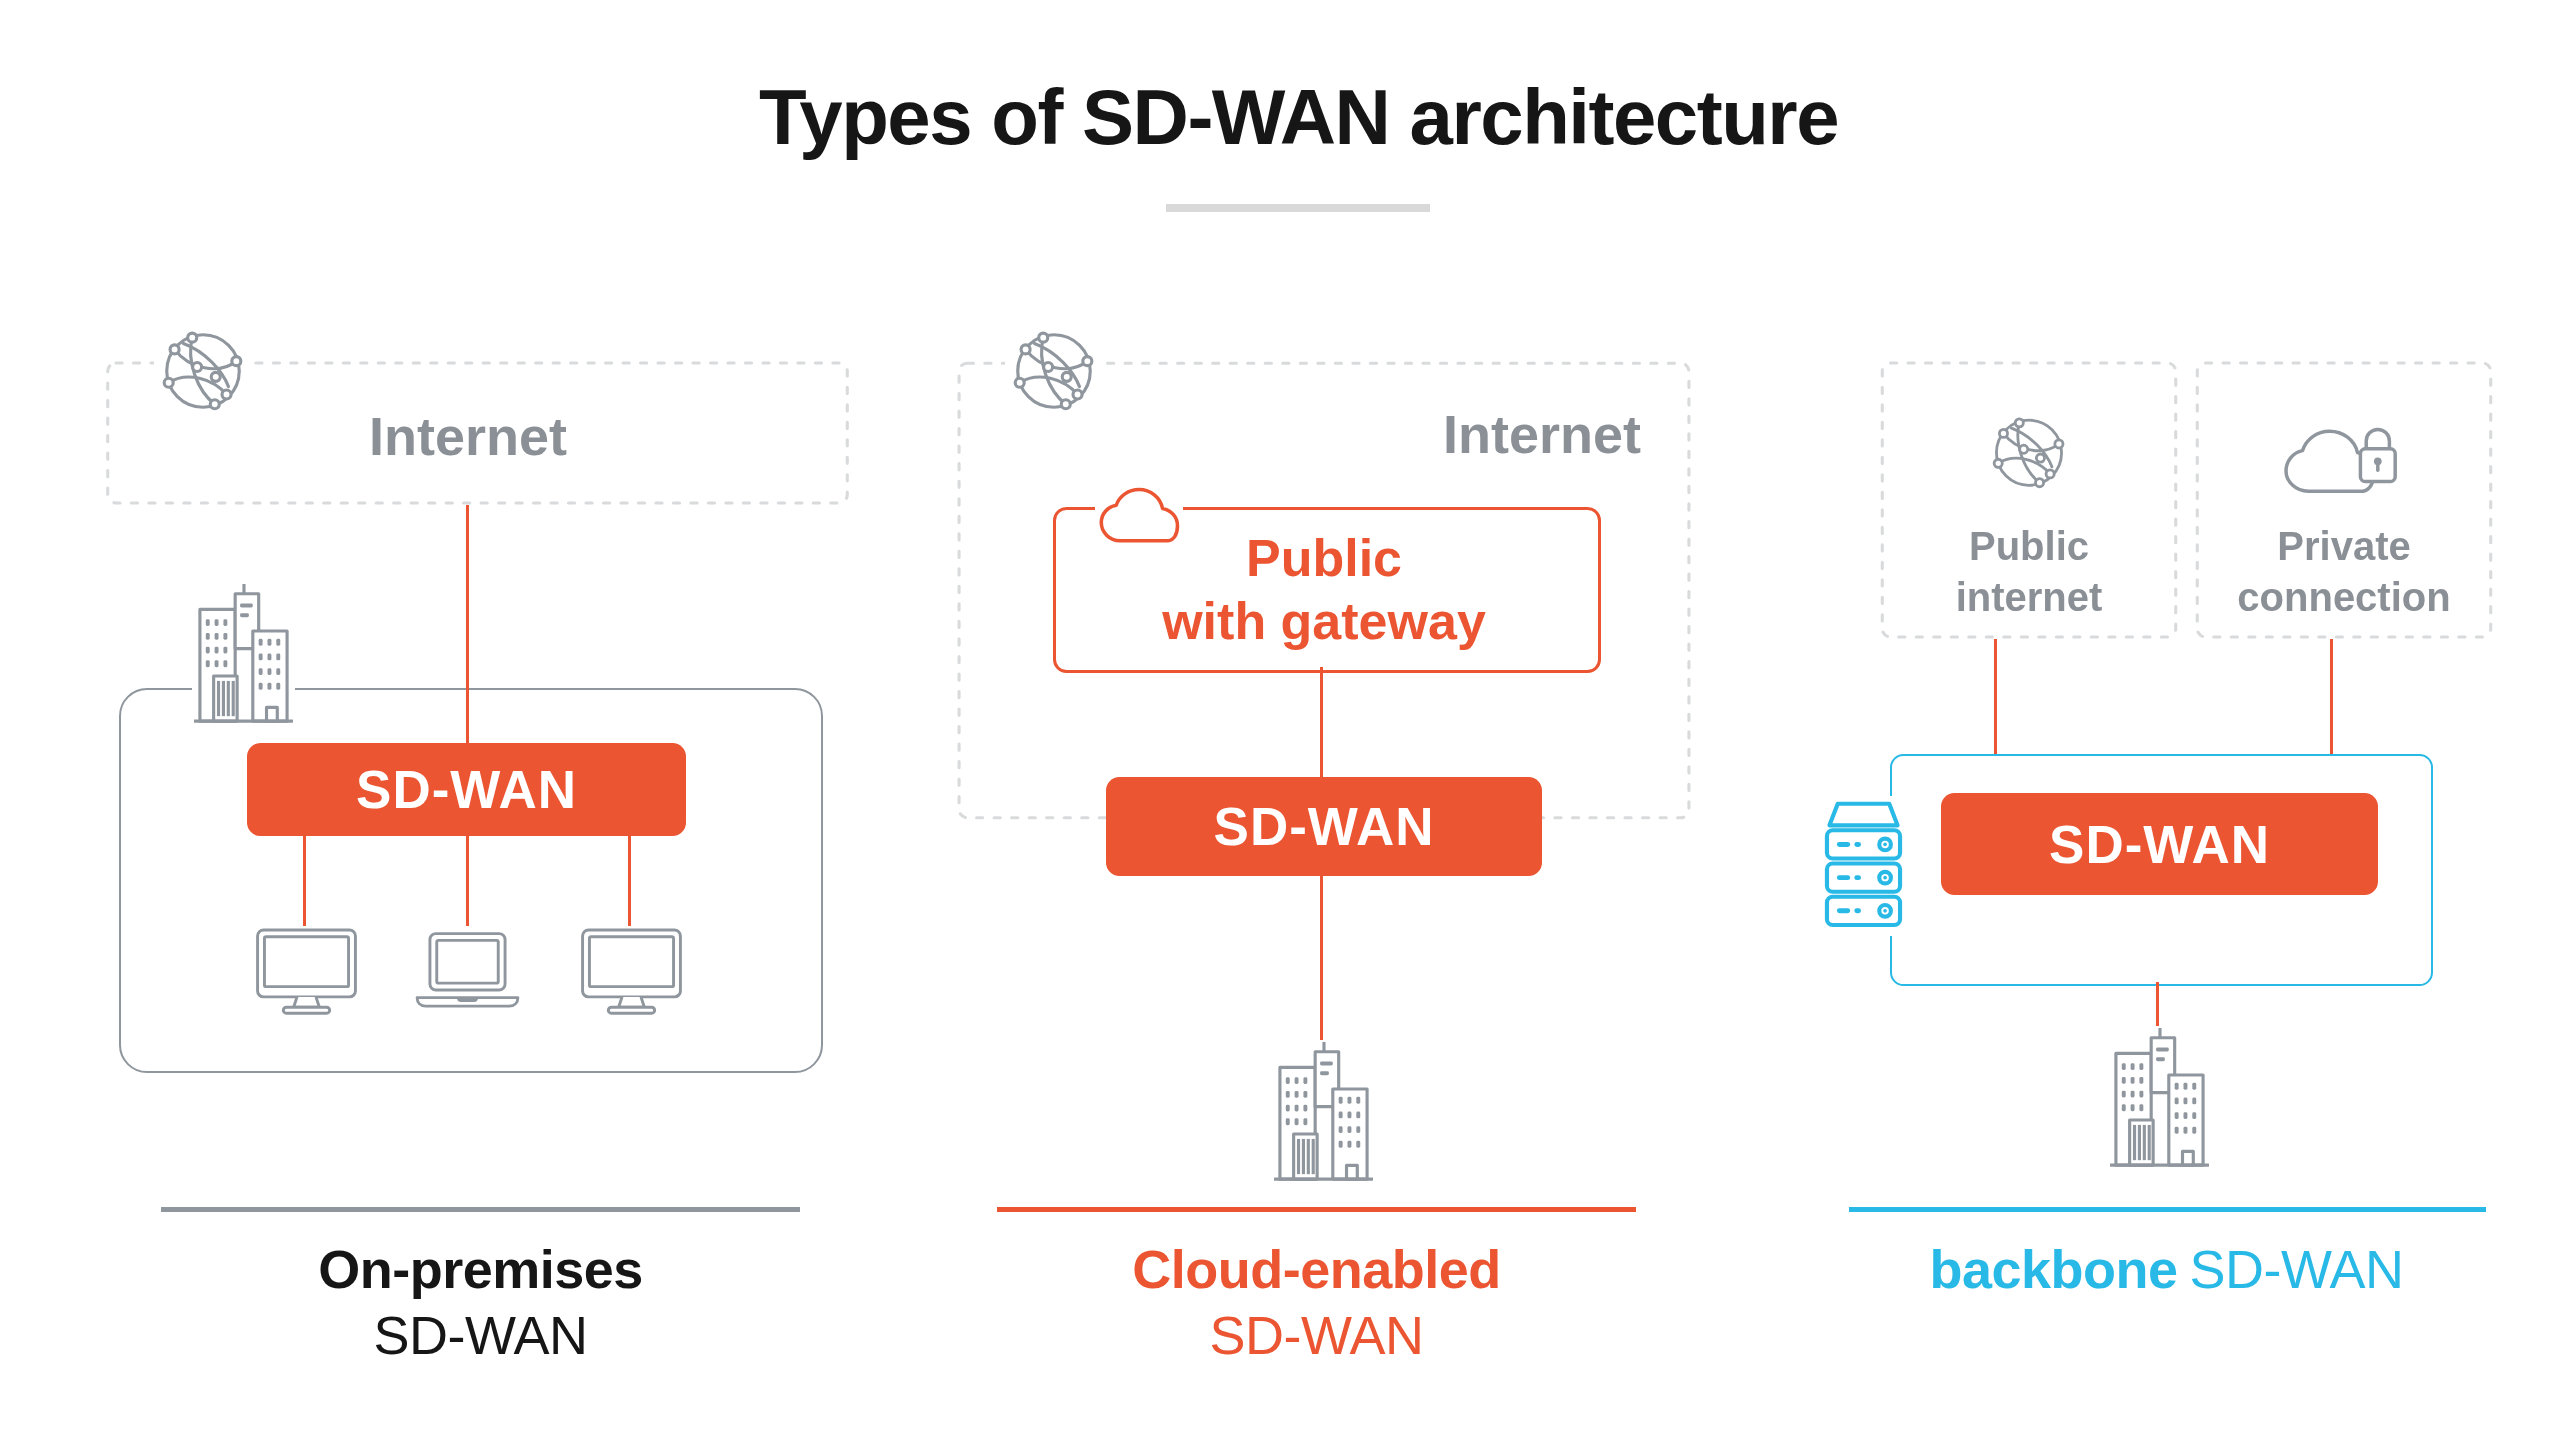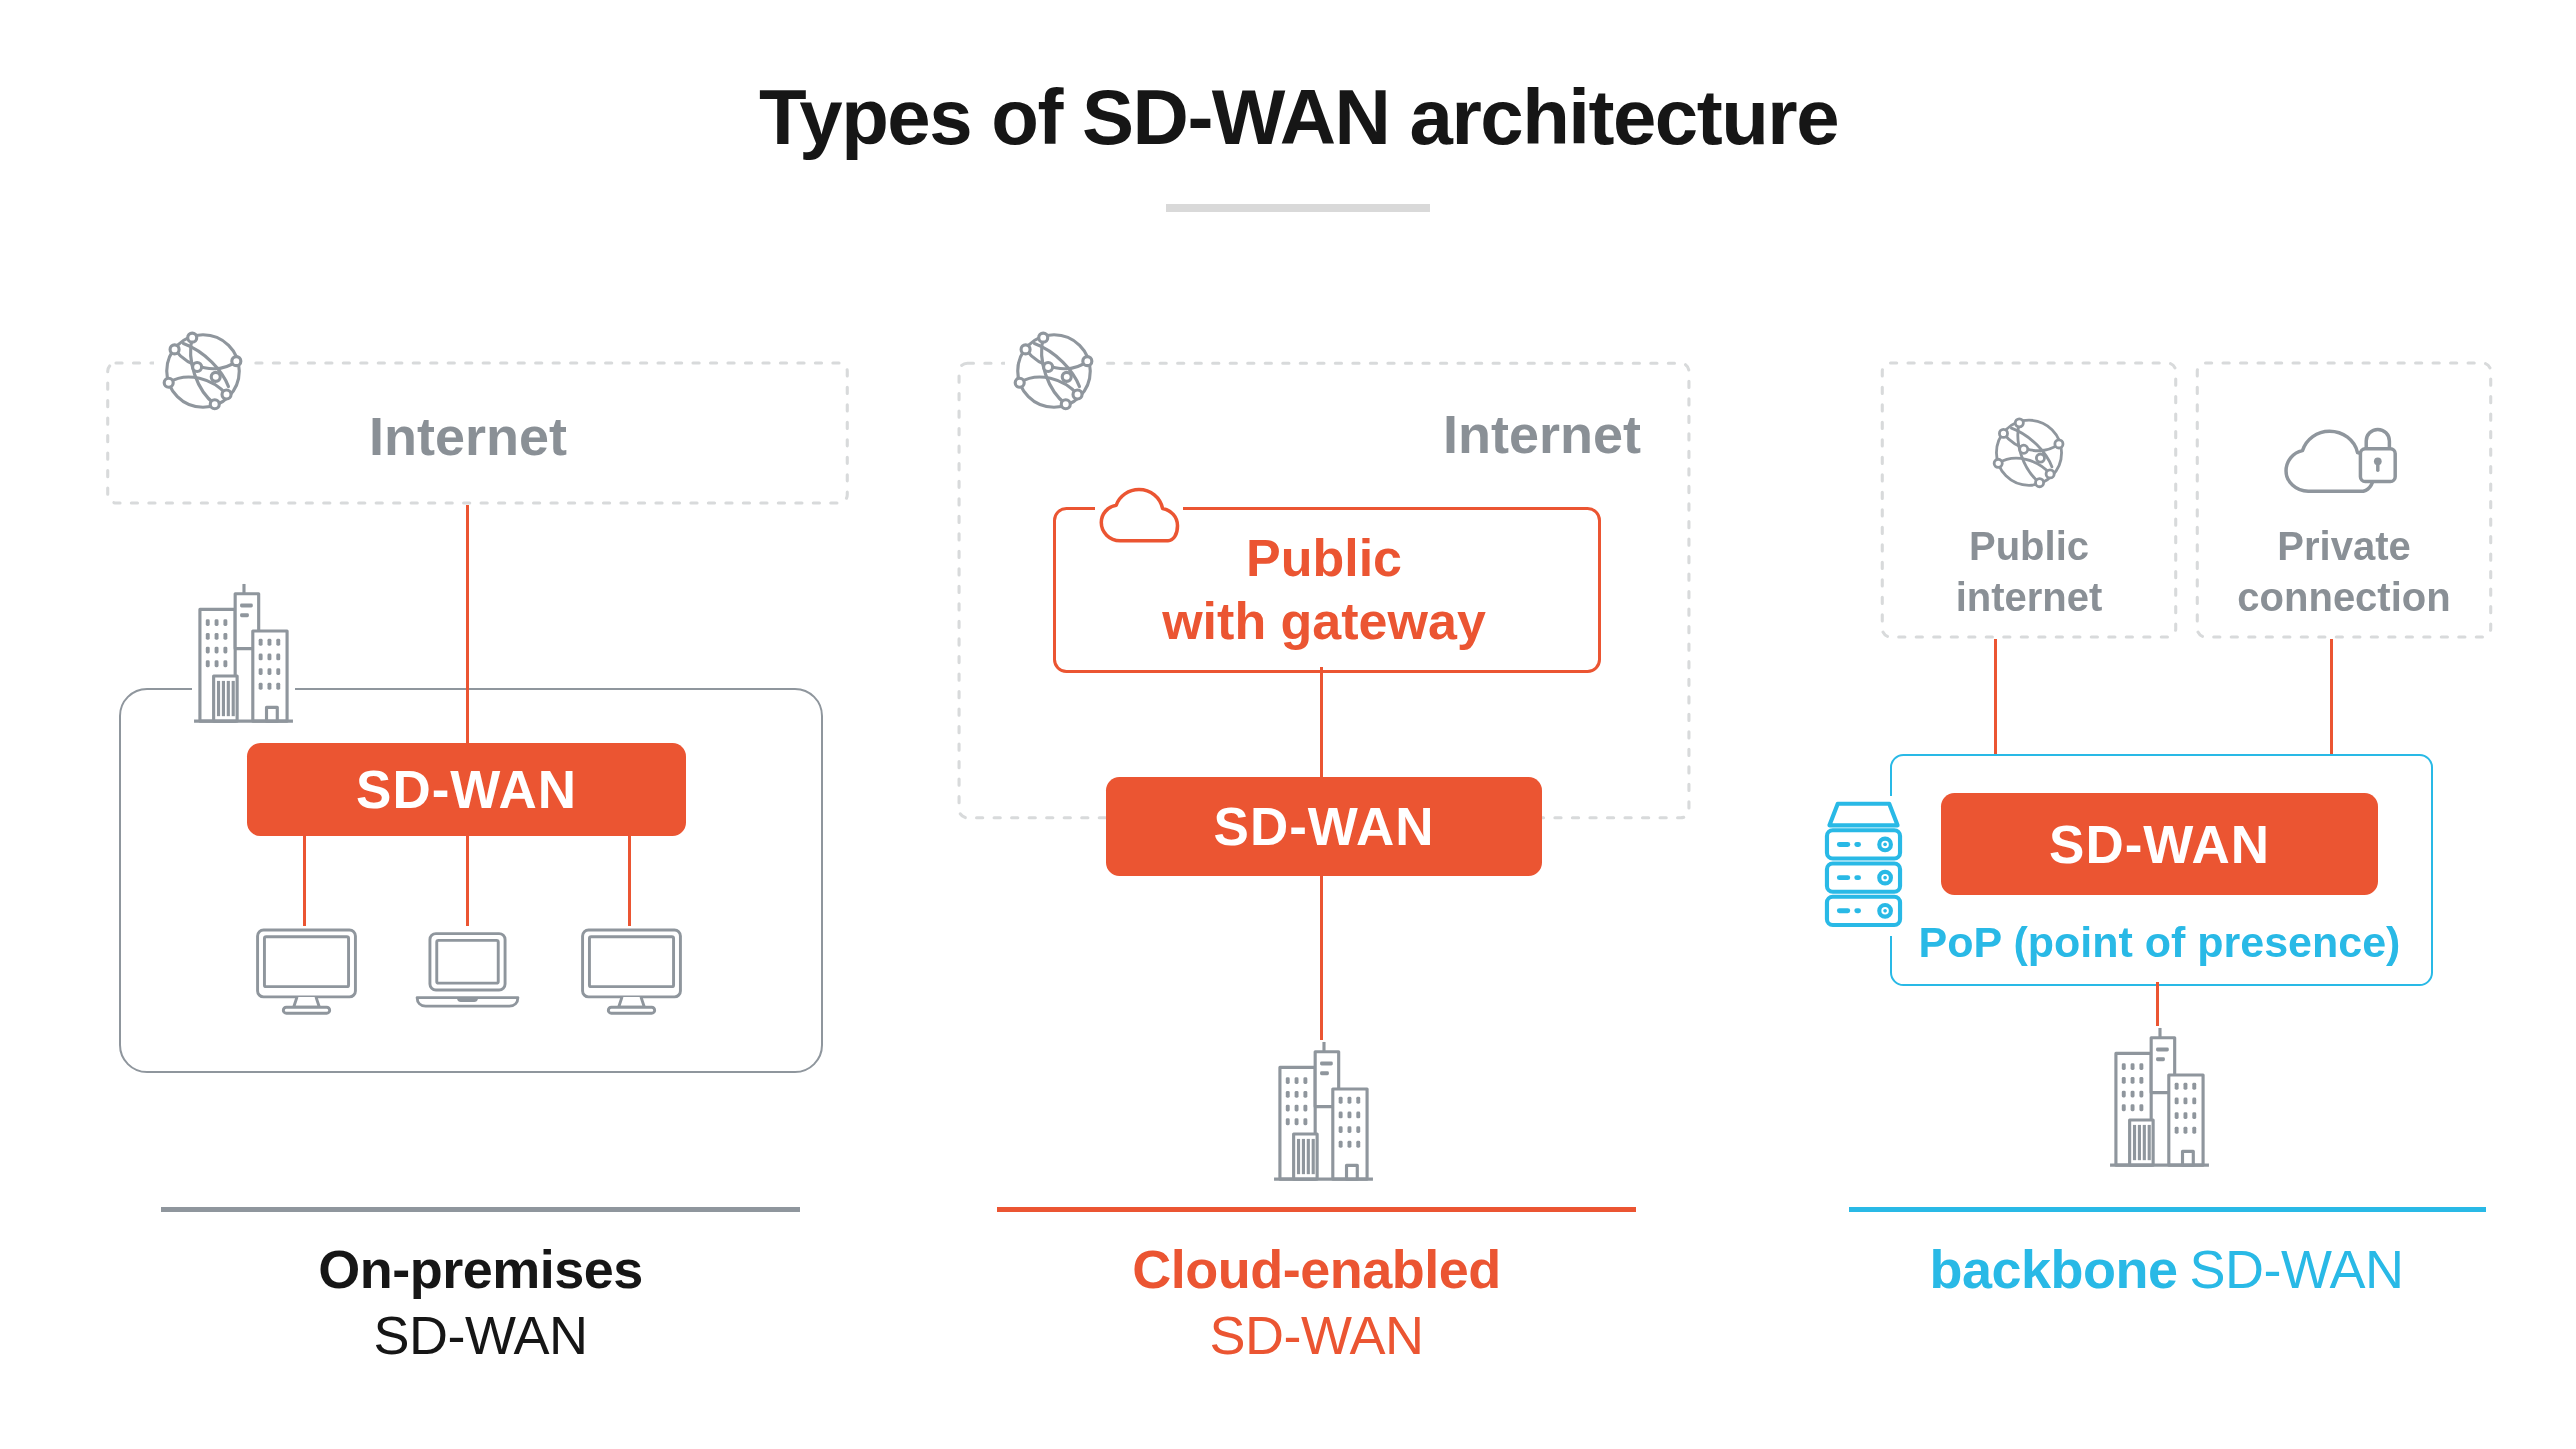--- a/index.html
+++ b/index.html
@@ -348,21 +348,20 @@
       <g fill="currentColor" stroke="none">
         <circle cx="82" cy="57" r="2.2"></circle>
           <circle cx="82" cy="97" r="2.2"></circle>
           <circle cx="82" cy="137" r="2.2"></circle>
       </g>
     </svg>
   </div>
   <div class="abs sdwan-pill sdwan-3">
     <span>SD-WAN</span>
   </div>
-  <div class="abs pop-label z4">PoP (point of presence)</div>
 
   <div class="abs vline" style="left:2156px;top:982px;height:44px;"></div>
   <div class="abs icon-mask c-gray" style="left:2108px;top:1026px;width:103px;height:142px;">
     <svg viewBox="0 0 105 145" fill="none" stroke="currentColor" stroke-width="3.2" stroke-linejoin="round">
       <line x1="53" y1="12" x2="53" y2="2"></line>
       <rect x="8" y="28" width="36" height="114" fill="#fff"></rect>
       <rect x="44" y="12" width="24" height="56" fill="#fff"></rect>
       <rect x="62" y="50" width="35" height="92" fill="#fff"></rect>
       <g fill="currentColor" stroke="none">
         <rect x="14" y="38" width="4" height="7" rx="1.5"></rect>

